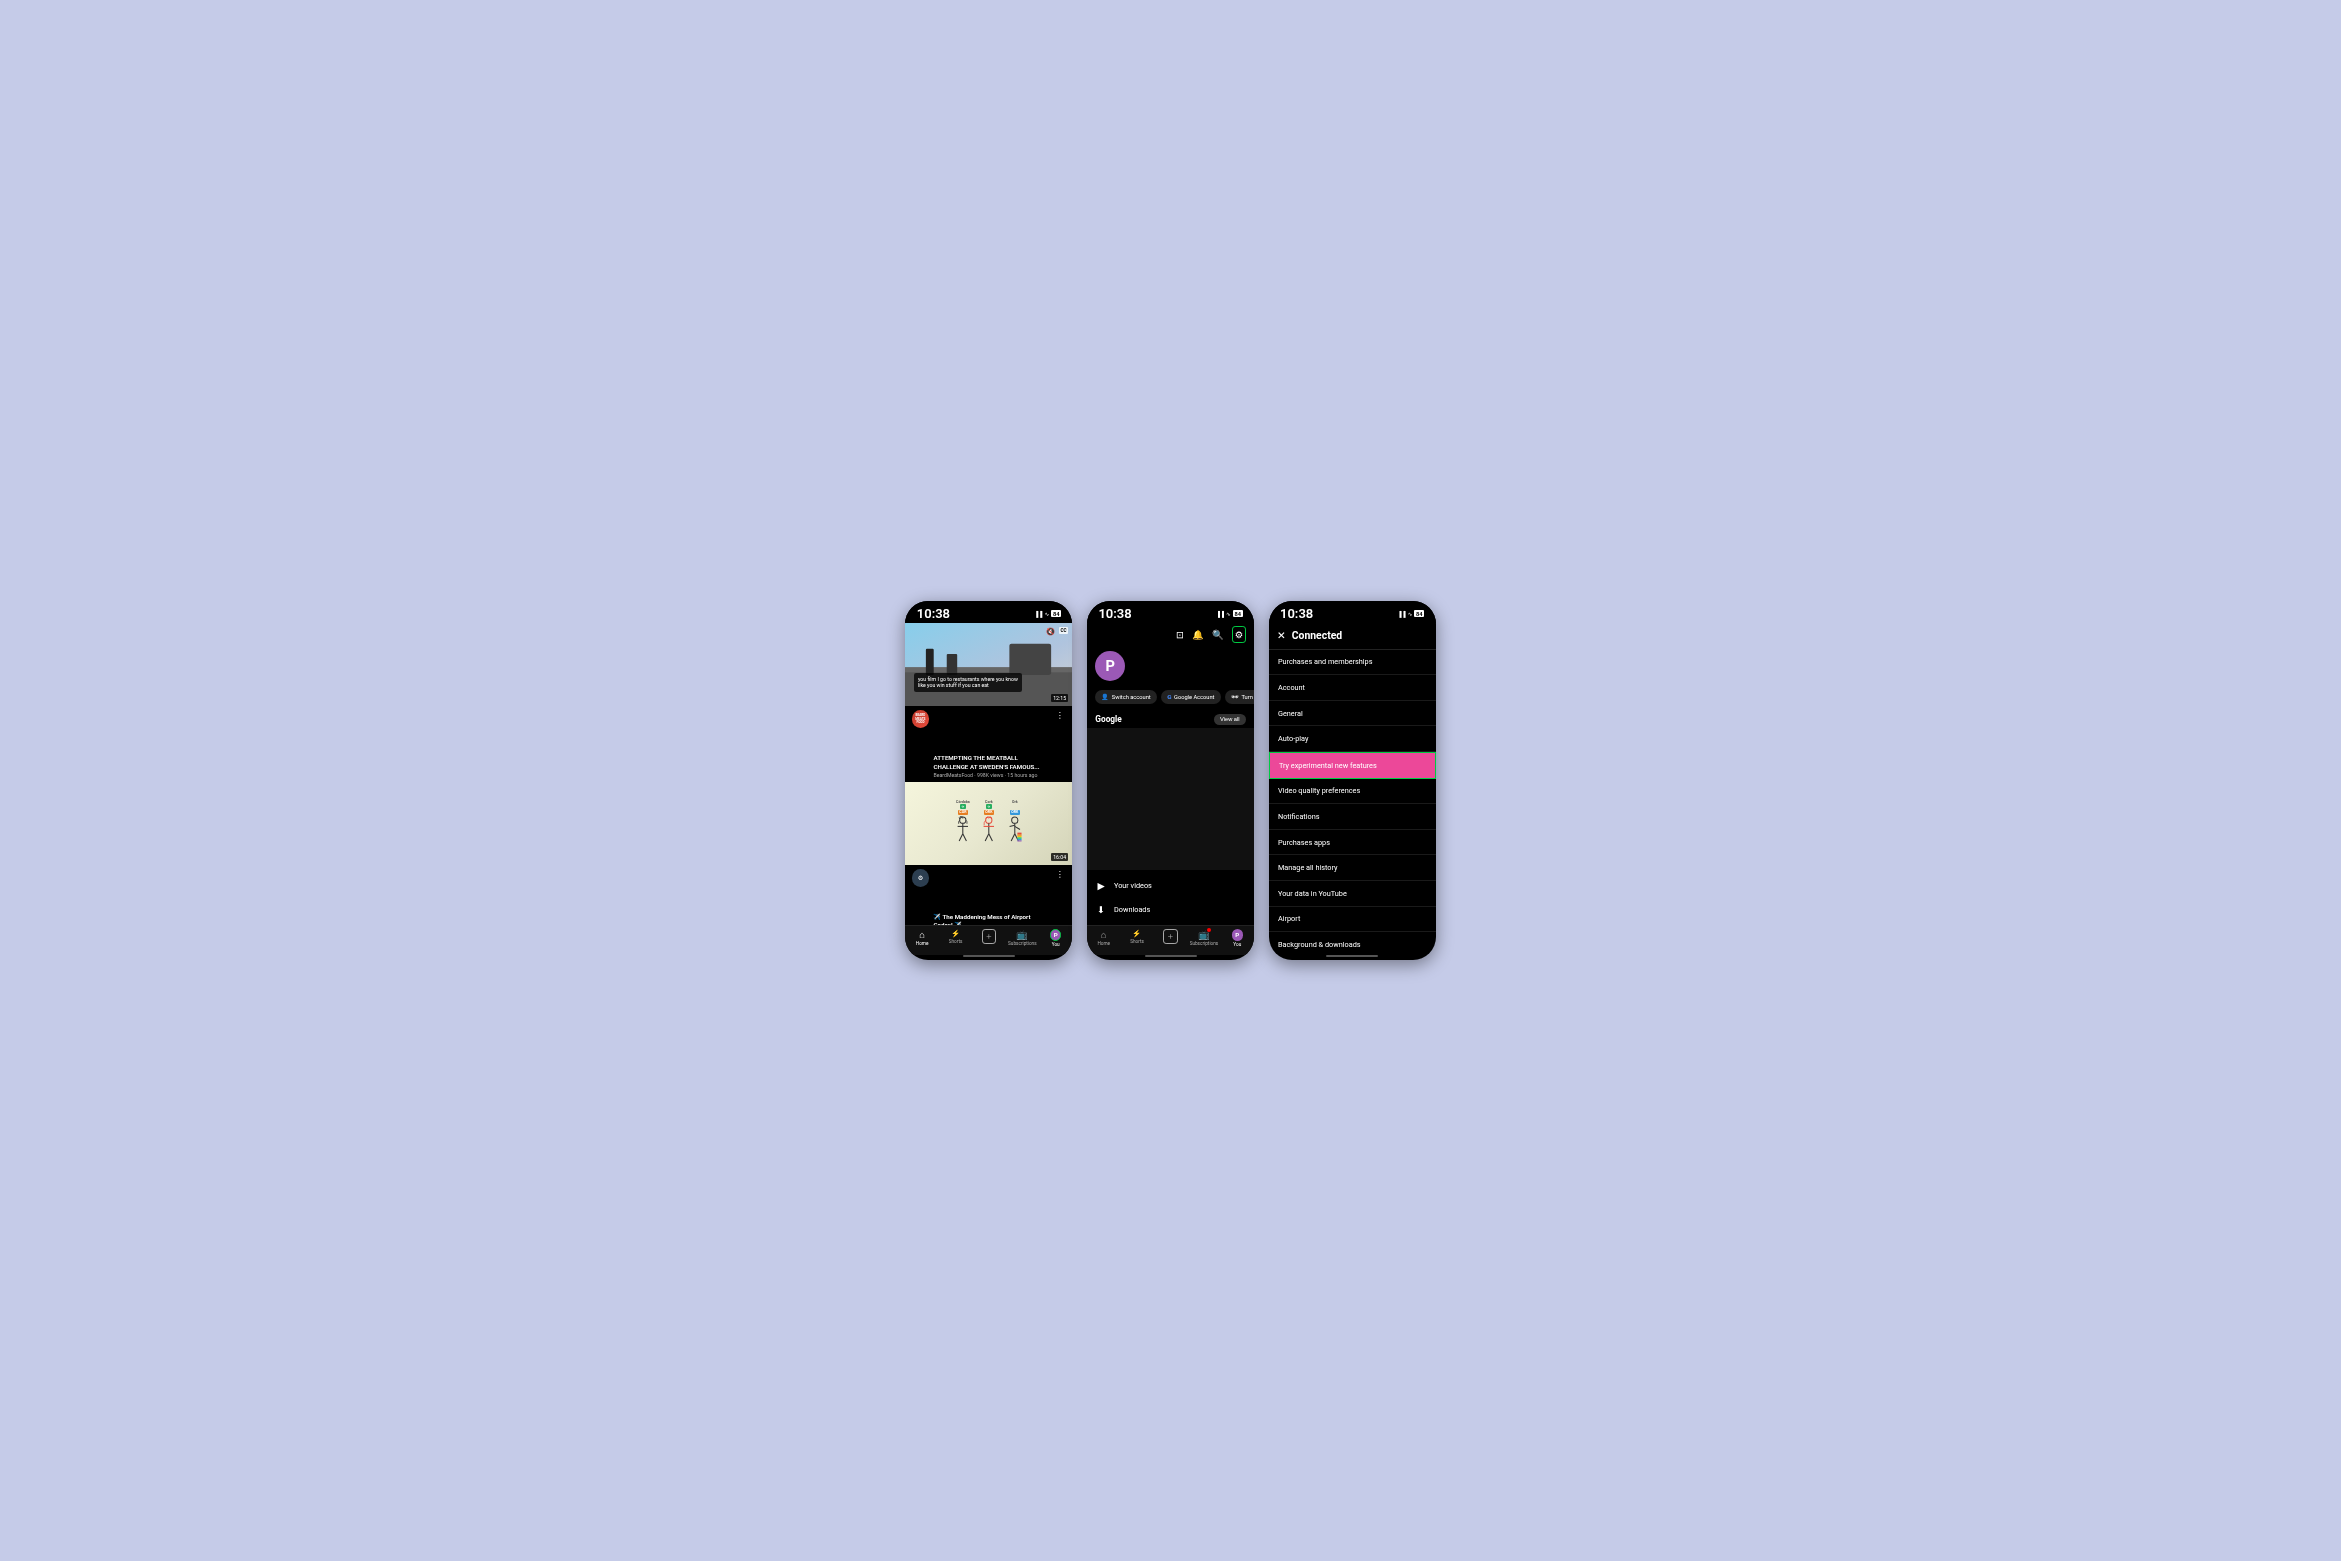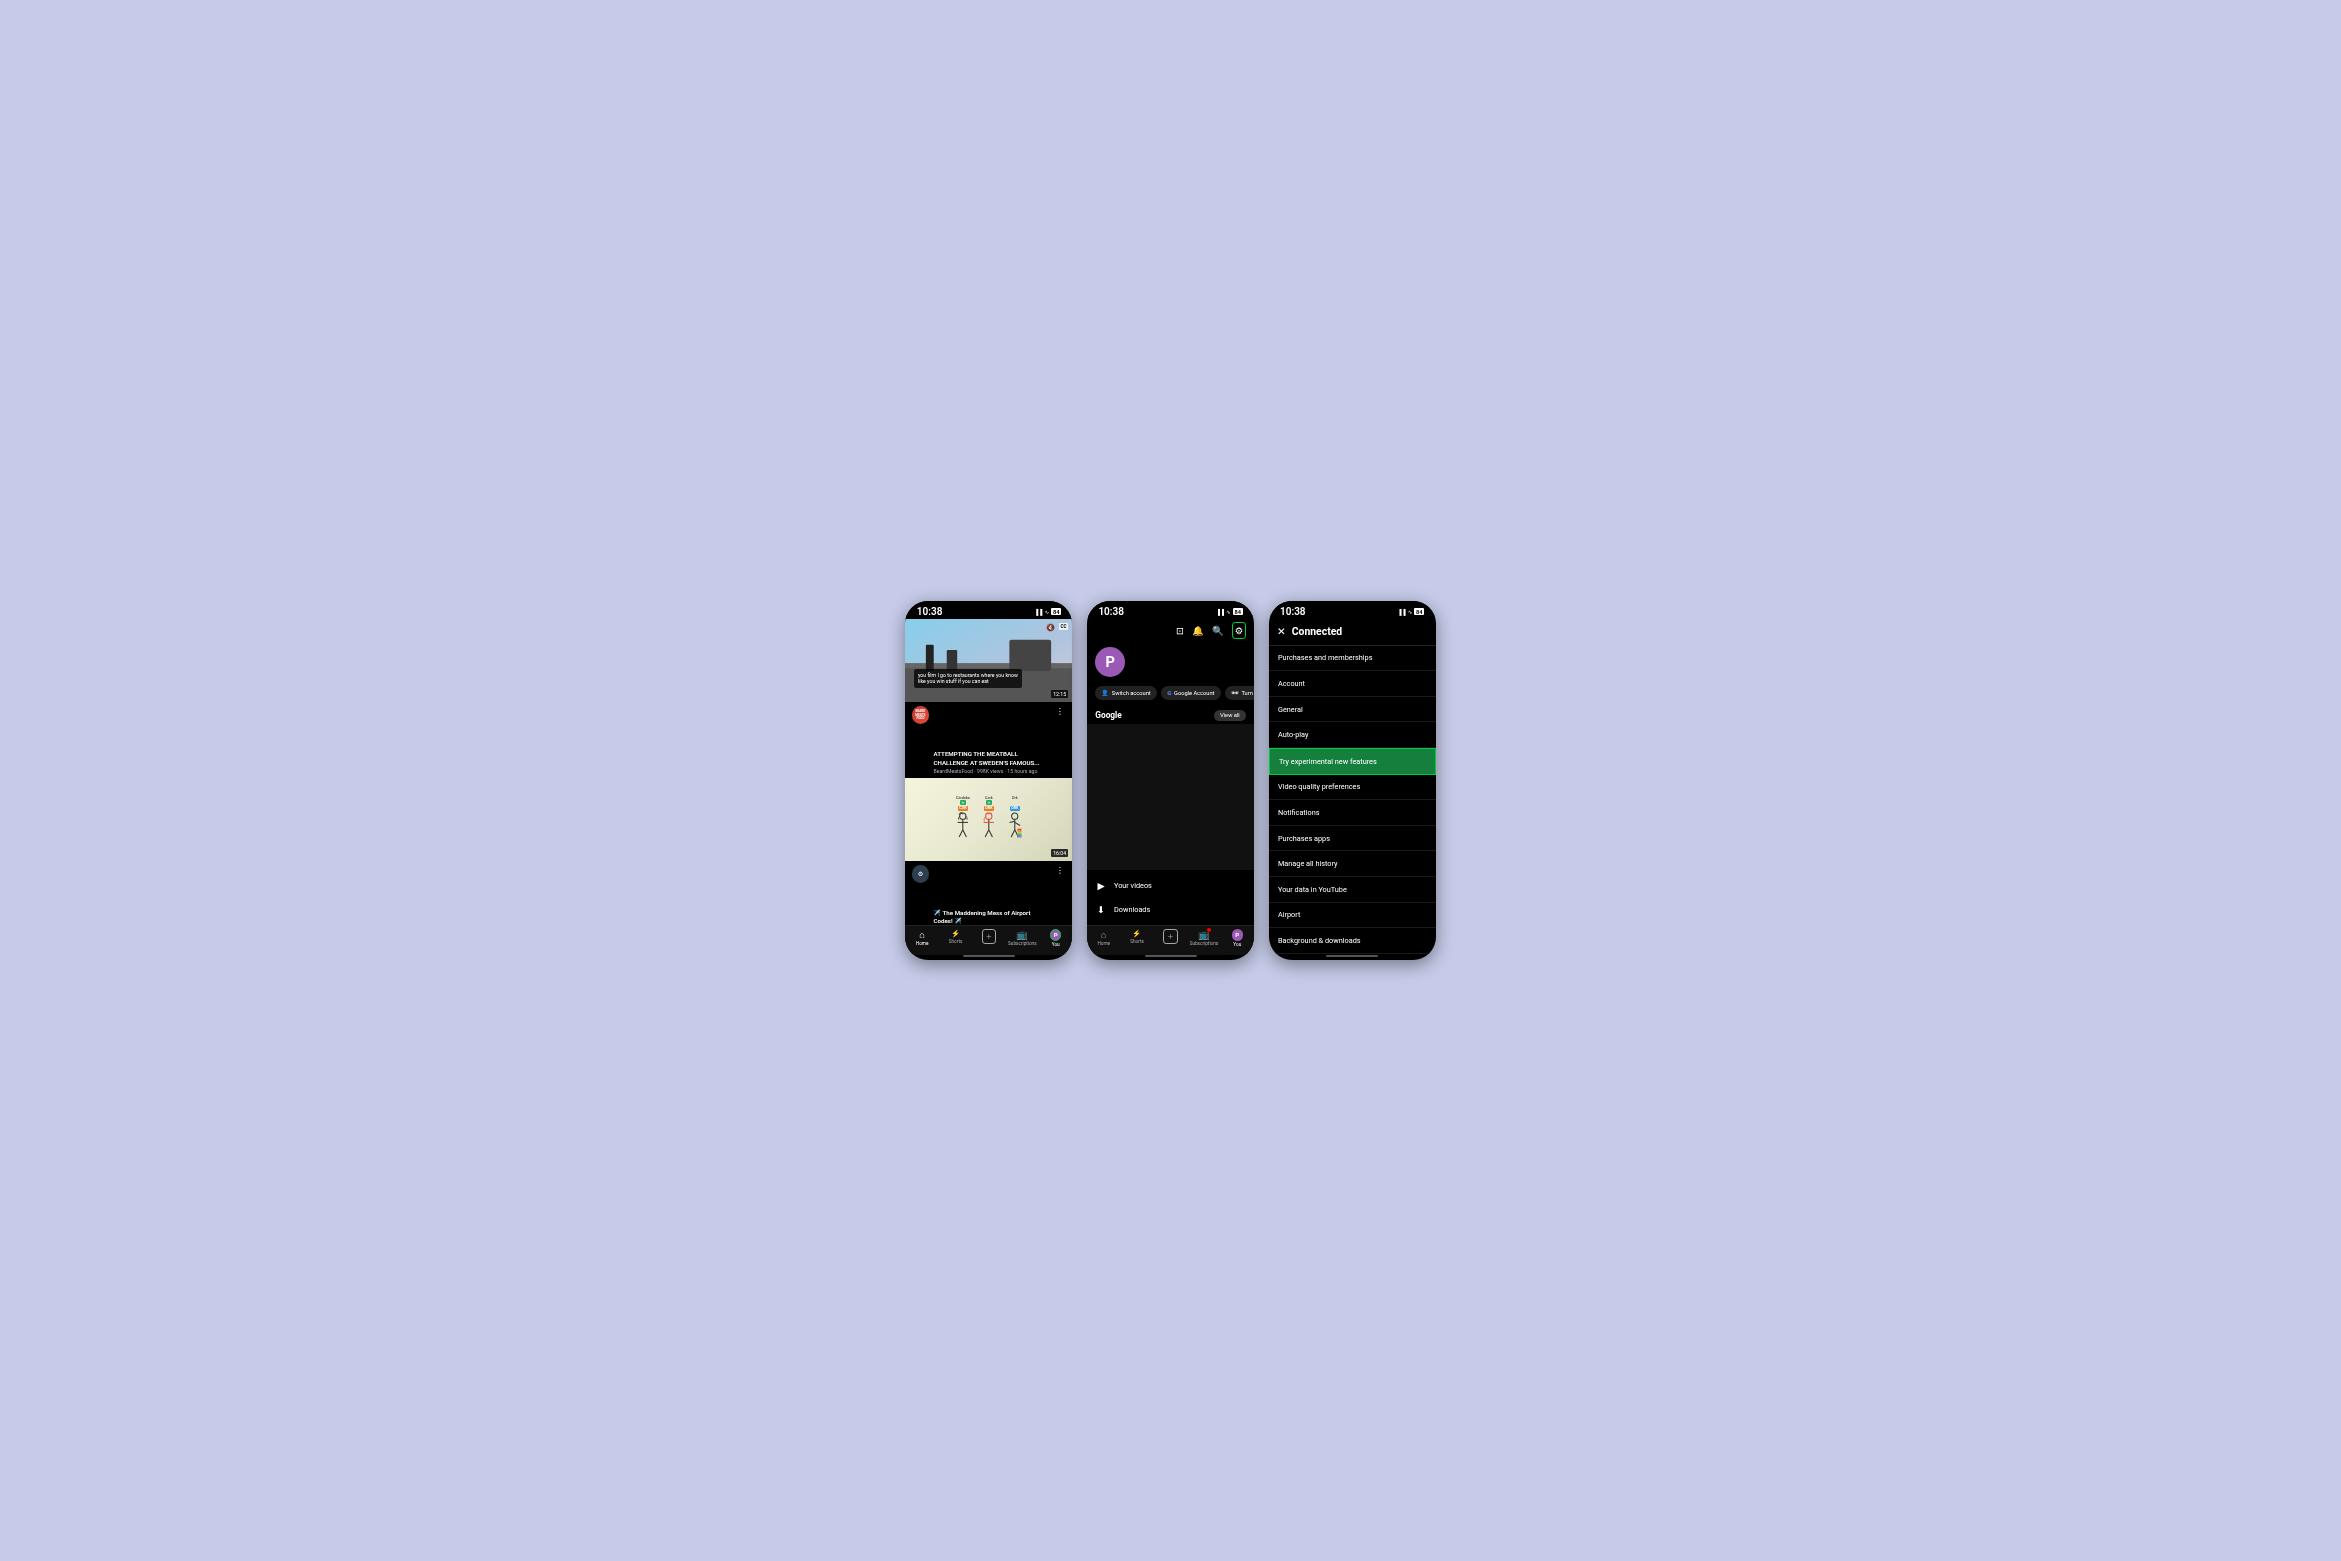--- a/index.html
+++ b/index.html
@@ -32,21 +32,21 @@
     .status-bar {
       display: flex;
       justify-content: space-between;
       align-items: center;
       padding: 5.2px 11.4px 2.1px 11.4px;
       background: #000;
       flex-shrink: 0;
     }
     .status-time {
       color: #fff;
-      font-size: 10px;
+      font-size: 13px;
       font-weight: 600;
     }
     .status-icons {
       display: flex;
       align-items: center;
       gap: 2.1px;
       color: #fff;
       font-size: 5.7px;
     }
     .battery-icon {
@@ -422,21 +422,21 @@
     .settings-item {
       padding: 7.8px 9.4px;
       color: #fff;
       font-size: 7.3px;
       cursor: pointer;
       border-bottom: 0.5px solid #1a1a1a;
     }
     .settings-item.highlighted {
       border: 1.3px solid #00cc44;
       border-radius: 0;
-      background: #15803d;
+      background: #ec4899;
       color: #fff;
     }
     .phone-screen {
       flex: 1;
       display: flex;
       flex-direction: column;
       overflow: hidden;
     }
   </style>
 </head>

